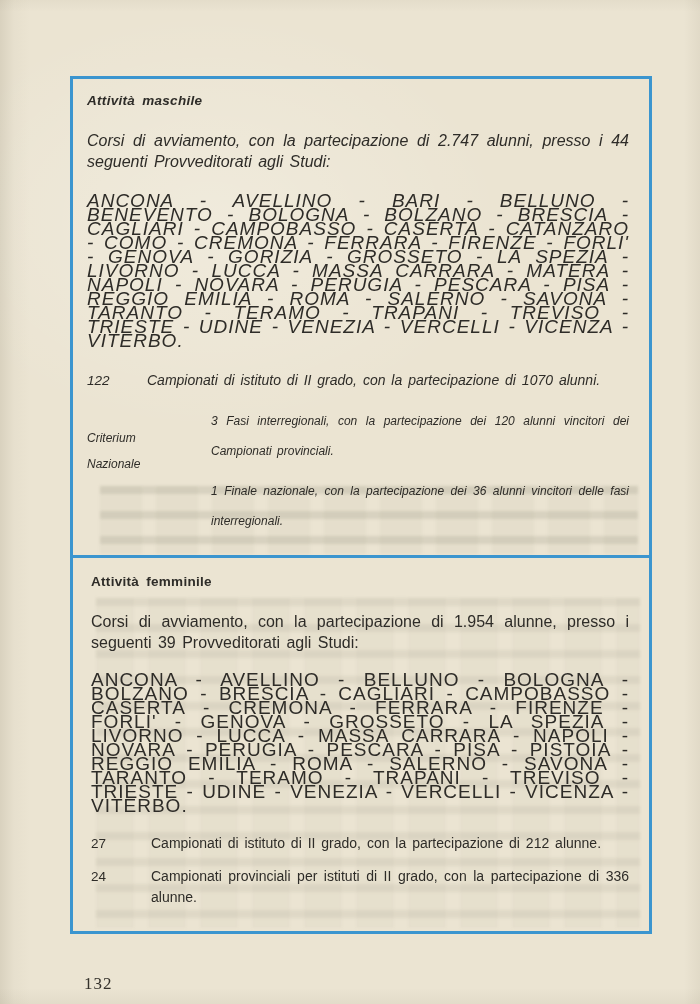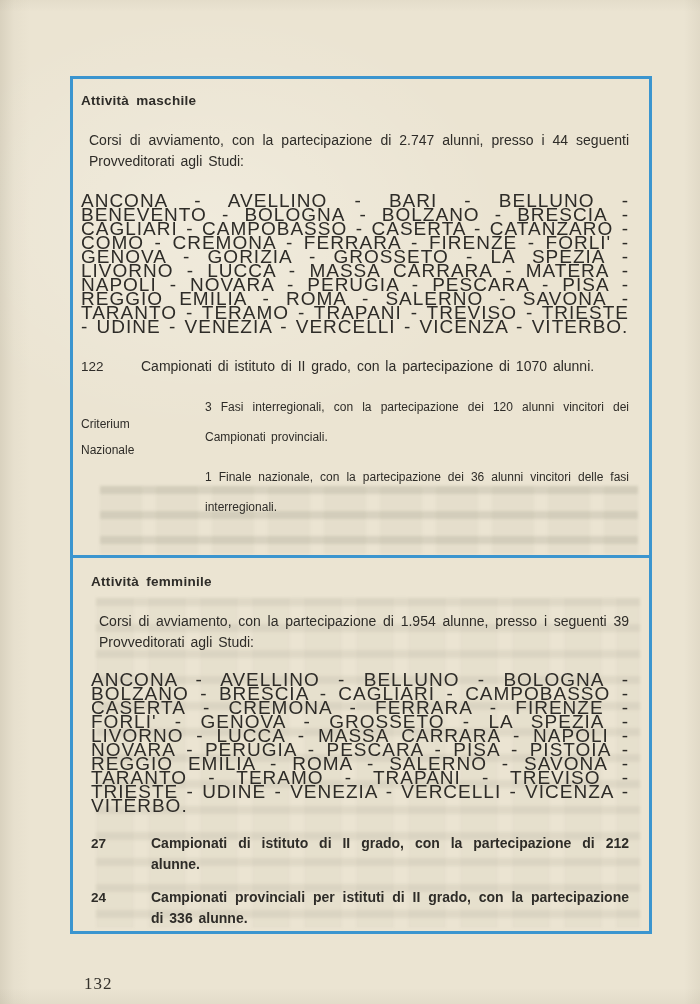--- a/index.html
+++ b/index.html
@@ -33,45 +33,45 @@
     filter:blur(1.7px);
   }
   .frame{
     position:absolute;z-index:1;
     left:70px;top:76px;width:582px;height:858px;
     border:3px solid #3b95cf;
     box-sizing:border-box;
   }
   .divider{height:3px;background:#3b95cf;}
   .sec{box-sizing:border-box;overflow:visible;}
-  .sec1{height:476px;padding:14px 20px 0 8px;}
+  .sec1{height:476px;padding:14px 20px 0 14px;font-style:italic;}
   .sec2{height:373px;padding:16px 20px 12px 18px;}
   h2{
     font-size:13.5px;line-height:16px;font-weight:700;
     letter-spacing:0.3px;word-spacing:3px;
     margin:0 0 21px 0;
   }
   .intro{
-    font-size:14px;line-height:21px;
+    font-size:16px;line-height:21px;
     text-align:justify;word-spacing:2px;
-    margin:0 0 22px 8px;
+    margin:0 0 22px 0;
   }
   .sec2 .intro{margin-bottom:20px;}
   .cities{
     font-size:19px;line-height:14px;
     letter-spacing:1px;word-spacing:2px;
     text-align:justify;
     margin:0 0 22px 0;
   }
   .sec2 .cities{margin-bottom:20px;}
   .item{
     display:grid;grid-template-columns:60px 1fr;
     margin:0 0 15px 0;
   }
-  .sec2 .item{margin-bottom:12px;font-weight:bold;}
+  .sec2 .item{margin-bottom:12px;}
   .num{font-size:13.5px;line-height:21px;}
   .itxt{
     font-size:14px;line-height:21px;margin:0;
     text-align:justify;word-spacing:2px;
   }
   .crit{
     display:grid;grid-template-columns:124px 1fr;
     margin-top:14px;
   }
   .crit-label{font-size:12px;line-height:21px;padding-top:22px;}

